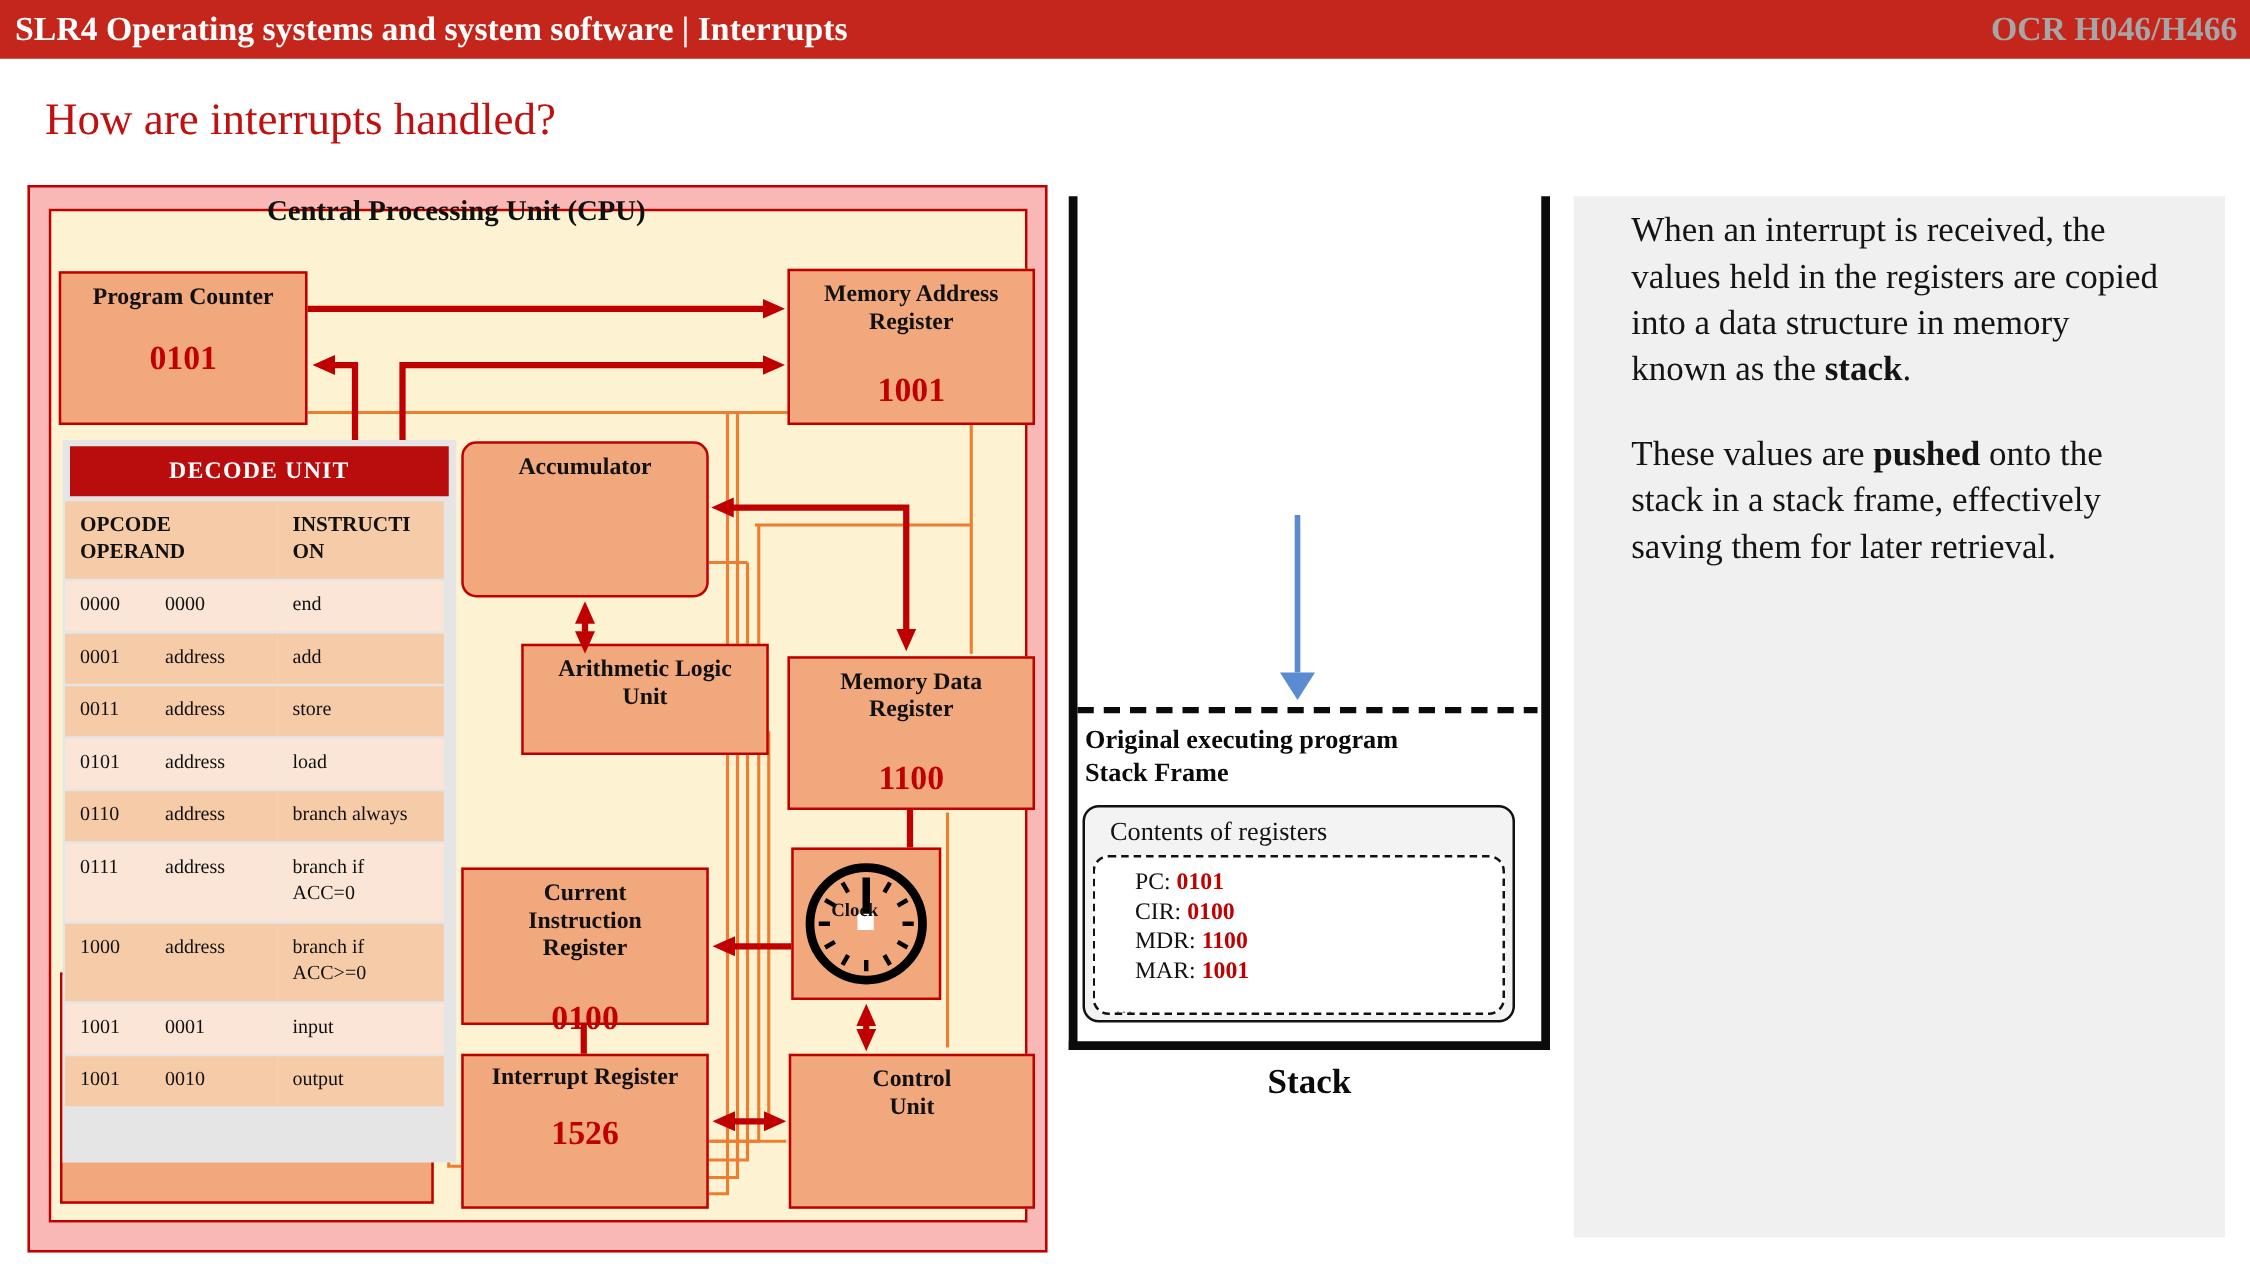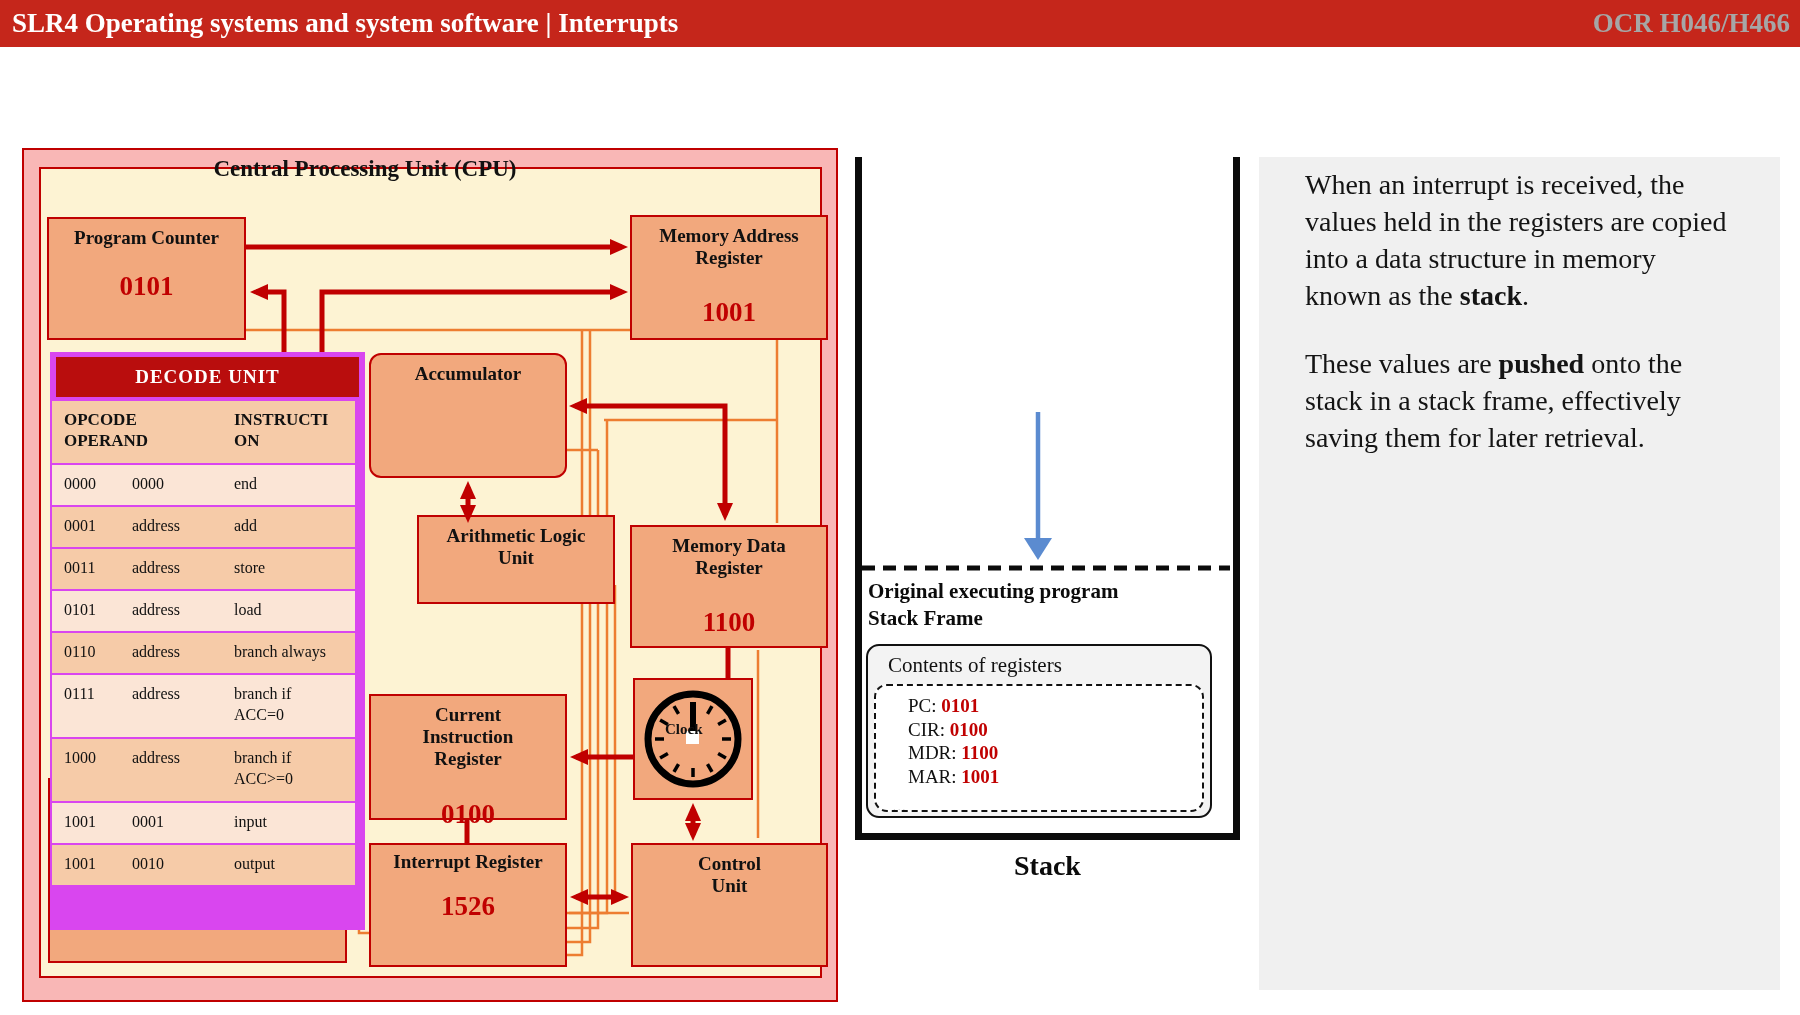--- a/index.html
+++ b/index.html
@@ -21,21 +21,21 @@
   .cpu-title { position:absolute; left:150px; top:156px; width:430px; text-align:center;
                font-size:23px; font-weight:bold; color:#111; z-index:4; }
   
   .box { position:absolute; background:#F2A87D; border:2.5px solid #C00000; z-index:4; text-align:center; }
   .box-label { font-weight:bold; font-size:19px; color:#111; line-height:22px; margin:8px auto 0 auto; }
   .box-value { position:absolute; left:0; width:100%; text-align:center;
                font-weight:bold; font-size:27px; color:#C00000; }
   
   .decode-backdrop { position:absolute; left:48px; top:778px; width:299px; height:185px;
                      background:#F2A87D; border:2.5px solid #C00000; z-index:2; }
-  .decode { position:absolute; left:50px; top:352px; width:315px; height:578px; background:#d946ef; z-index:4; }
+  .decode { position:absolute; left:50px; top:352px; width:315px; height:578px; background:#e5e5e5; z-index:4; }
   .decode-header { margin:5px 6px 4px 6px; height:40px; background:#B90D0D; color:#fff;
                    font-weight:bold; font-size:19px; text-align:center; line-height:40px; letter-spacing:1px; }
   .trow { display:flex; column-gap:0; margin:0 2px 2px 2px; }
   .c1 { width:170px; padding:8px 0 0 12px; font-size:16px; line-height:21px; color:#111; }
   .c2 { width:133px; padding:8px 25px 0 12px; font-size:16px; line-height:21px; color:#111; }
   .row-h  .c1, .row-h .c2 { font-weight:bold; font-size:17px; }
   .h62 .c1, .h62 .c2 { height:62px; }
   .h40 .c1, .h40 .c2 { height:40px; }
   .light .c1, .light .c2 { background:#FBE5D6; }
   .dark  .c1, .dark  .c2 { background:#F6CBA8; }
@@ -73,20 +73,21 @@
 </style>
 </head>
 <body>
 
 <div class="root">
 
   <div class="topbar">
     <span class="topbar-title">SLR4 Operating systems and system software | Interrupts</span>
     <span class="topbar-code">OCR H046/H466</span>
   </div>
+  <div class="page-title">How are interrupts handled?</div>
 
   <div class="cpu-outer"></div>
   <div class="cpu-inner"></div>
   <div class="cpu-title">Central Processing Unit (CPU)</div>
 
   <svg class="svg-under" width="1800" height="1015">
     <g stroke="#ED7D31" stroke-width="2.5" fill="none">
       <path d="M246,330 H777"></path>
       <path d="M604,420 H777"></path>
       <path d="M567,450 H598"></path>

